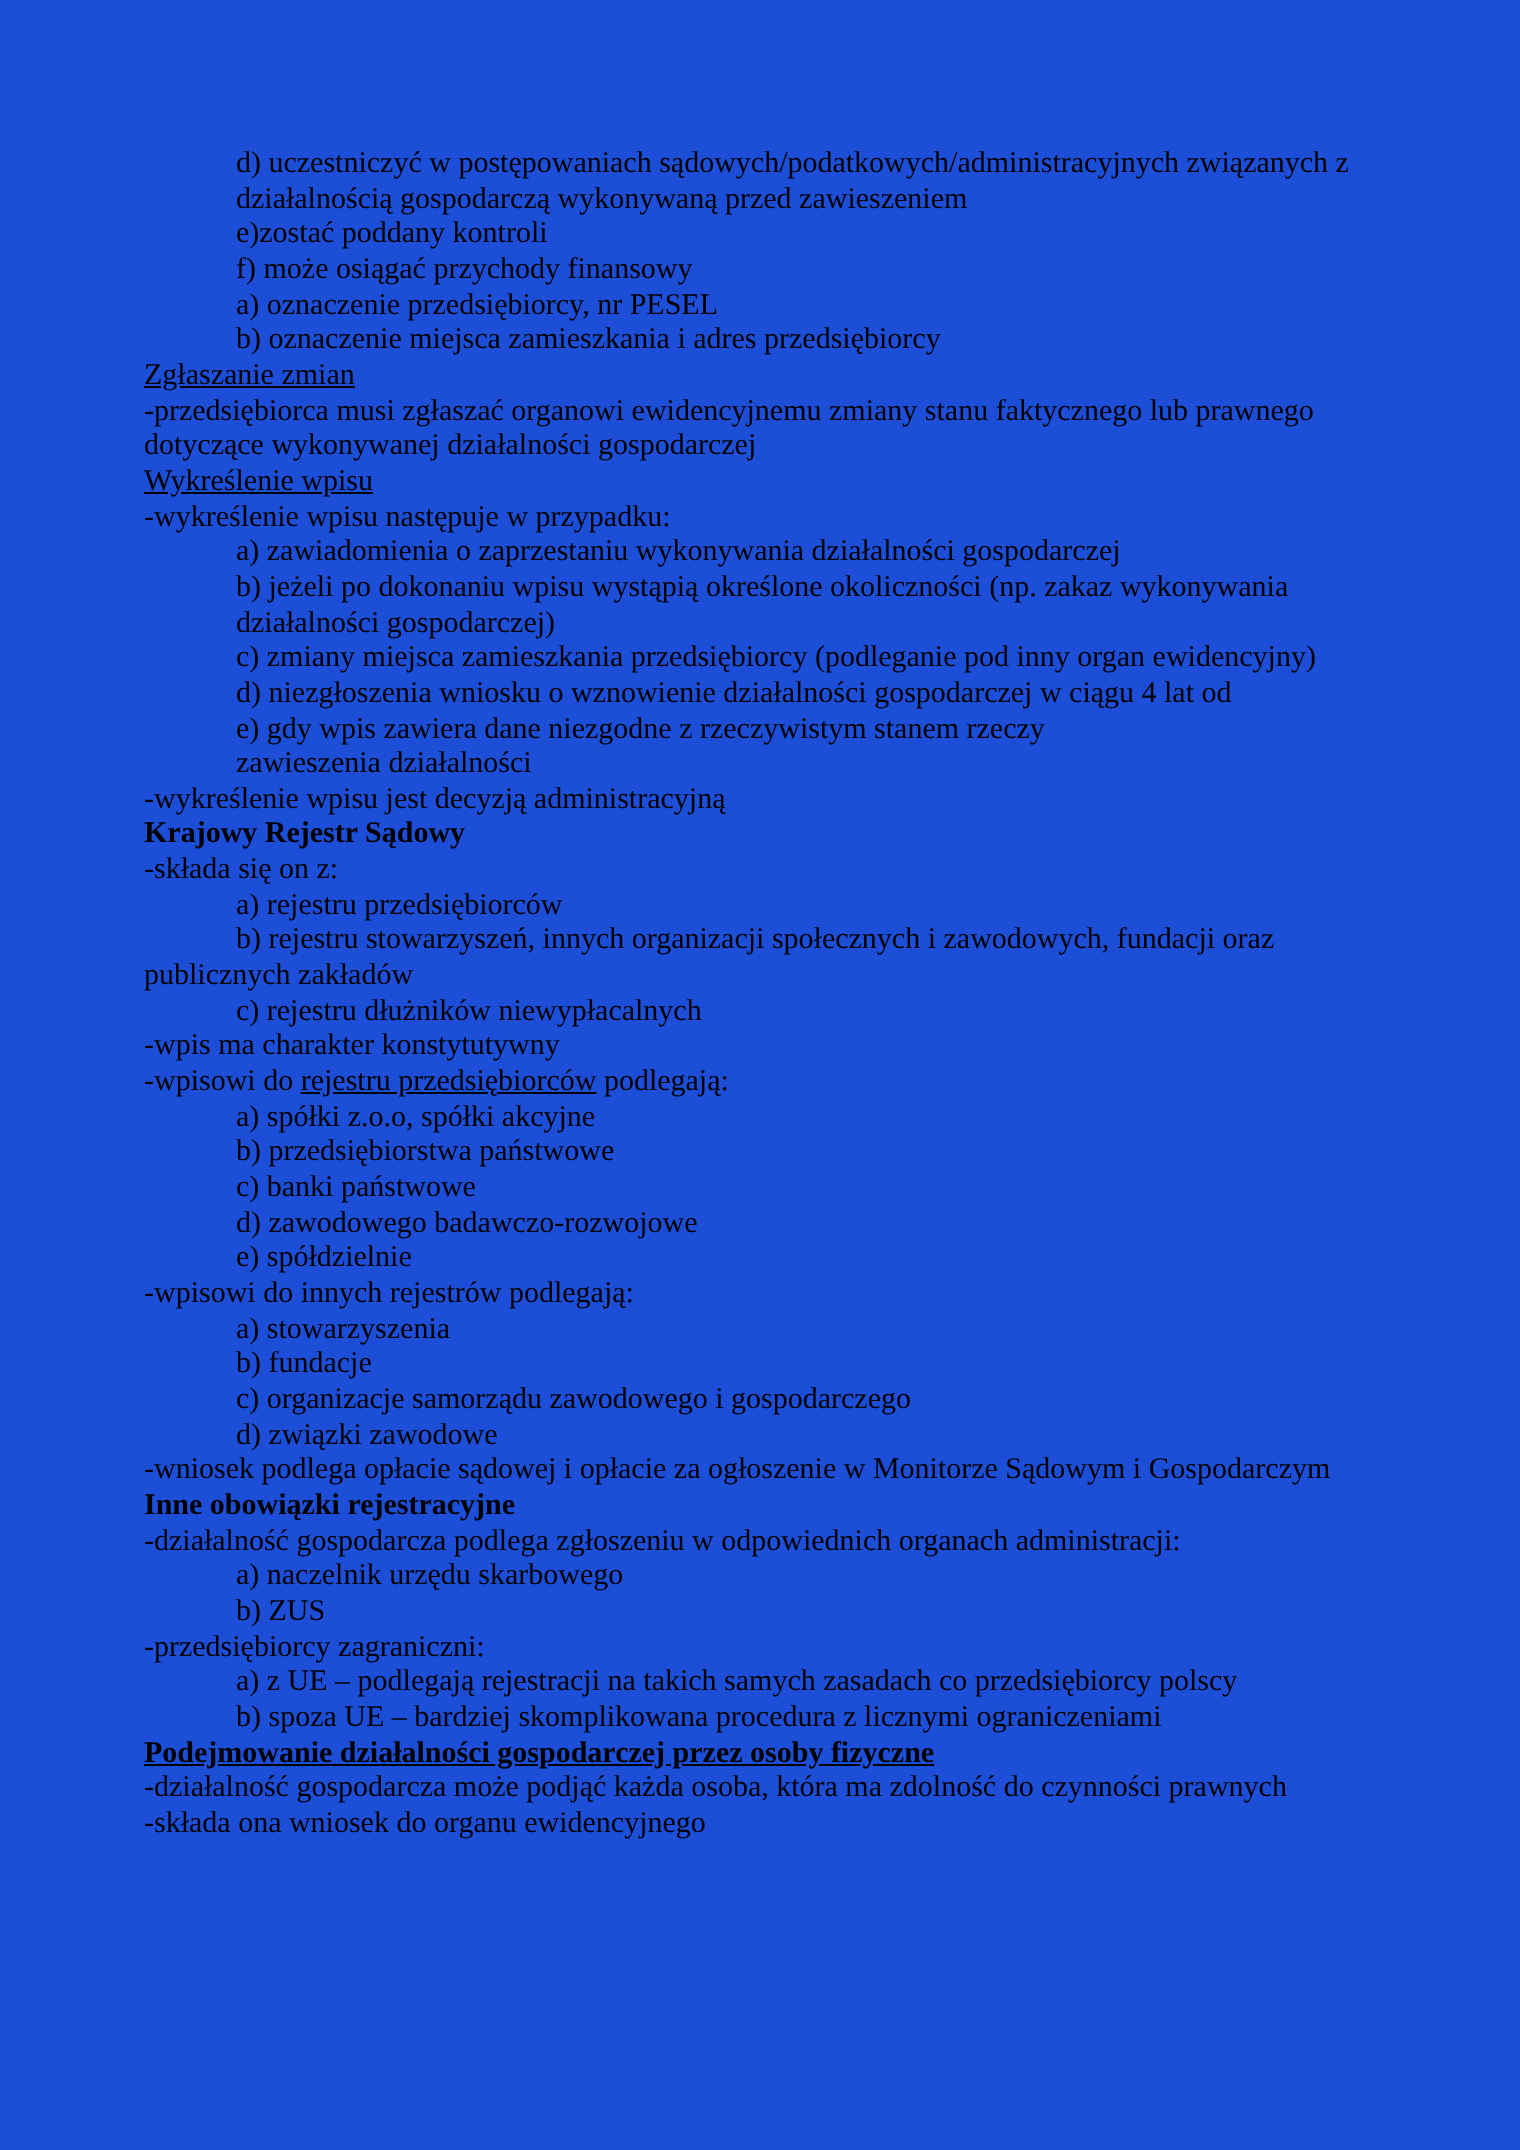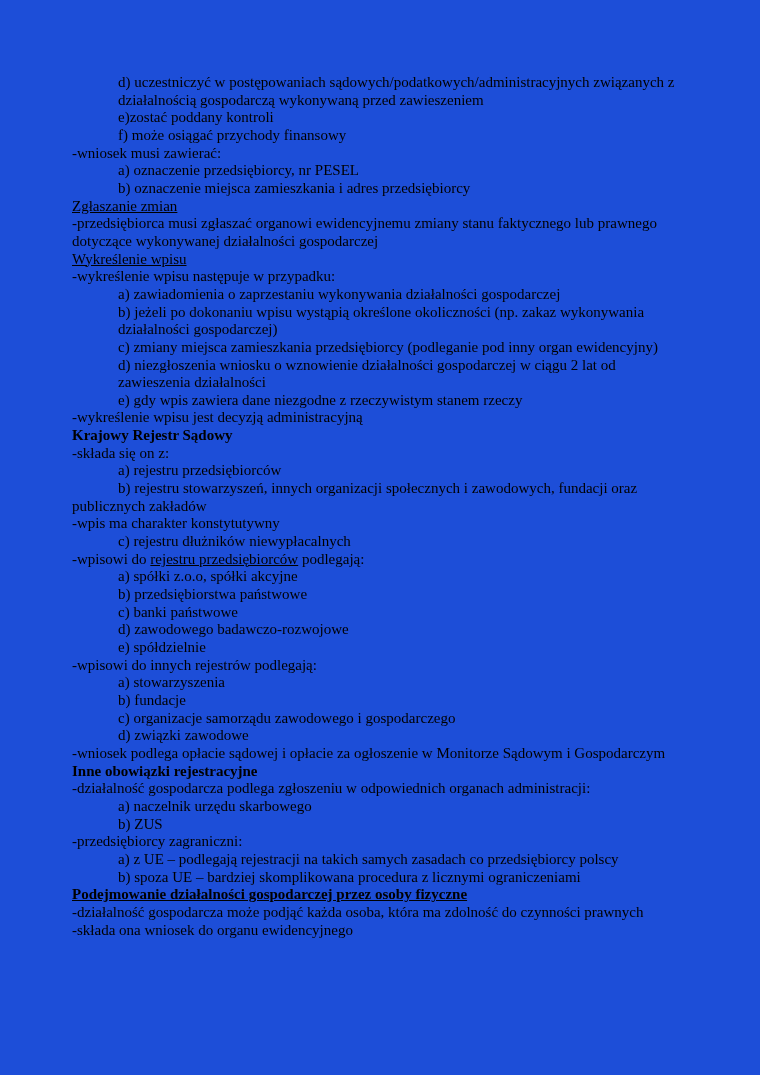--- a/index.html
+++ b/index.html
@@ -40,43 +40,42 @@
 </style>
 </head>
 <body>
 
 <div class="page">
   <div class="content">
       <div class="line ind"><span>d) uczestniczyć w postępowaniach sądowych/podatkowych/administracyjnych związanych z</span></div>
       <div class="line ind"><span>działalnością gospodarczą wykonywaną przed zawieszeniem</span></div>
       <div class="line ind"><span>e)zostać poddany kontroli</span></div>
       <div class="line ind"><span>f) może osiągać przychody finansowy</span></div>
-      <div class="line"><span>-wniosek musi zawierać:</span></div>
       <div class="line ind"><span>a) oznaczenie przedsiębiorcy, nr PESEL</span></div>
       <div class="line ind"><span>b) oznaczenie miejsca zamieszkania i adres przedsiębiorcy</span></div>
       <div class="line"><span class="u">Zgłaszanie zmian</span></div>
       <div class="line"><span>-przedsiębiorca musi zgłaszać organowi ewidencyjnemu zmiany stanu faktycznego lub prawnego</span></div>
       <div class="line"><span>dotyczące wykonywanej działalności gospodarczej</span></div>
       <div class="line"><span class="u">Wykreślenie wpisu</span></div>
       <div class="line"><span>-wykreślenie wpisu następuje w przypadku:</span></div>
       <div class="line ind"><span>a) zawiadomienia o zaprzestaniu wykonywania działalności gospodarczej</span></div>
       <div class="line ind"><span>b) jeżeli po dokonaniu wpisu wystąpią określone okoliczności (np. zakaz wykonywania</span></div>
       <div class="line ind"><span>działalności gospodarczej)</span></div>
       <div class="line ind"><span>c) zmiany miejsca zamieszkania przedsiębiorcy (podleganie pod inny organ ewidencyjny)</span></div>
-      <div class="line ind"><span>d) niezgłoszenia wniosku o wznowienie działalności gospodarczej w ciągu 2 lat od</span></div>
+      <div class="line ind"><span>d) niezgłoszenia wniosku o wznowienie działalności gospodarczej w ciągu 4 lat od</span></div>
+      <div class="line ind"><span>e) gdy wpis zawiera dane niezgodne z rzeczywistym stanem rzeczy</span></div>
       <div class="line ind"><span>zawieszenia działalności</span></div>
-      <div class="line ind"><span>e) gdy wpis zawiera dane niezgodne z rzeczywistym stanem rzeczy</span></div>
       <div class="line"><span>-wykreślenie wpisu jest decyzją administracyjną</span></div>
       <div class="line b"><span>Krajowy Rejestr Sądowy</span></div>
       <div class="line"><span>-składa się on z:</span></div>
       <div class="line ind"><span>a) rejestru przedsiębiorców</span></div>
       <div class="line ind"><span>b) rejestru stowarzyszeń, innych organizacji społecznych i zawodowych, fundacji oraz</span></div>
       <div class="line"><span>publicznych zakładów</span></div>
+      <div class="line ind"><span>c) rejestru dłużników niewypłacalnych</span></div>
       <div class="line"><span>-wpis ma charakter konstytutywny</span></div>
-      <div class="line ind"><span>c) rejestru dłużników niewypłacalnych</span></div>
       <div class="line"><span>-wpisowi do </span><span class="u">rejestru przedsiębiorców</span><span> podlegają:</span></div>
       <div class="line ind"><span>a) spółki z.o.o, spółki akcyjne</span></div>
       <div class="line ind"><span>b) przedsiębiorstwa państwowe</span></div>
       <div class="line ind"><span>c) banki państwowe</span></div>
       <div class="line ind"><span>d) zawodowego badawczo-rozwojowe</span></div>
       <div class="line ind"><span>e) spółdzielnie</span></div>
       <div class="line"><span>-wpisowi do innych rejestrów podlegają:</span></div>
       <div class="line ind"><span>a) stowarzyszenia</span></div>
       <div class="line ind"><span>b) fundacje</span></div>
       <div class="line ind"><span>c) organizacje samorządu zawodowego i gospodarczego</span></div>

